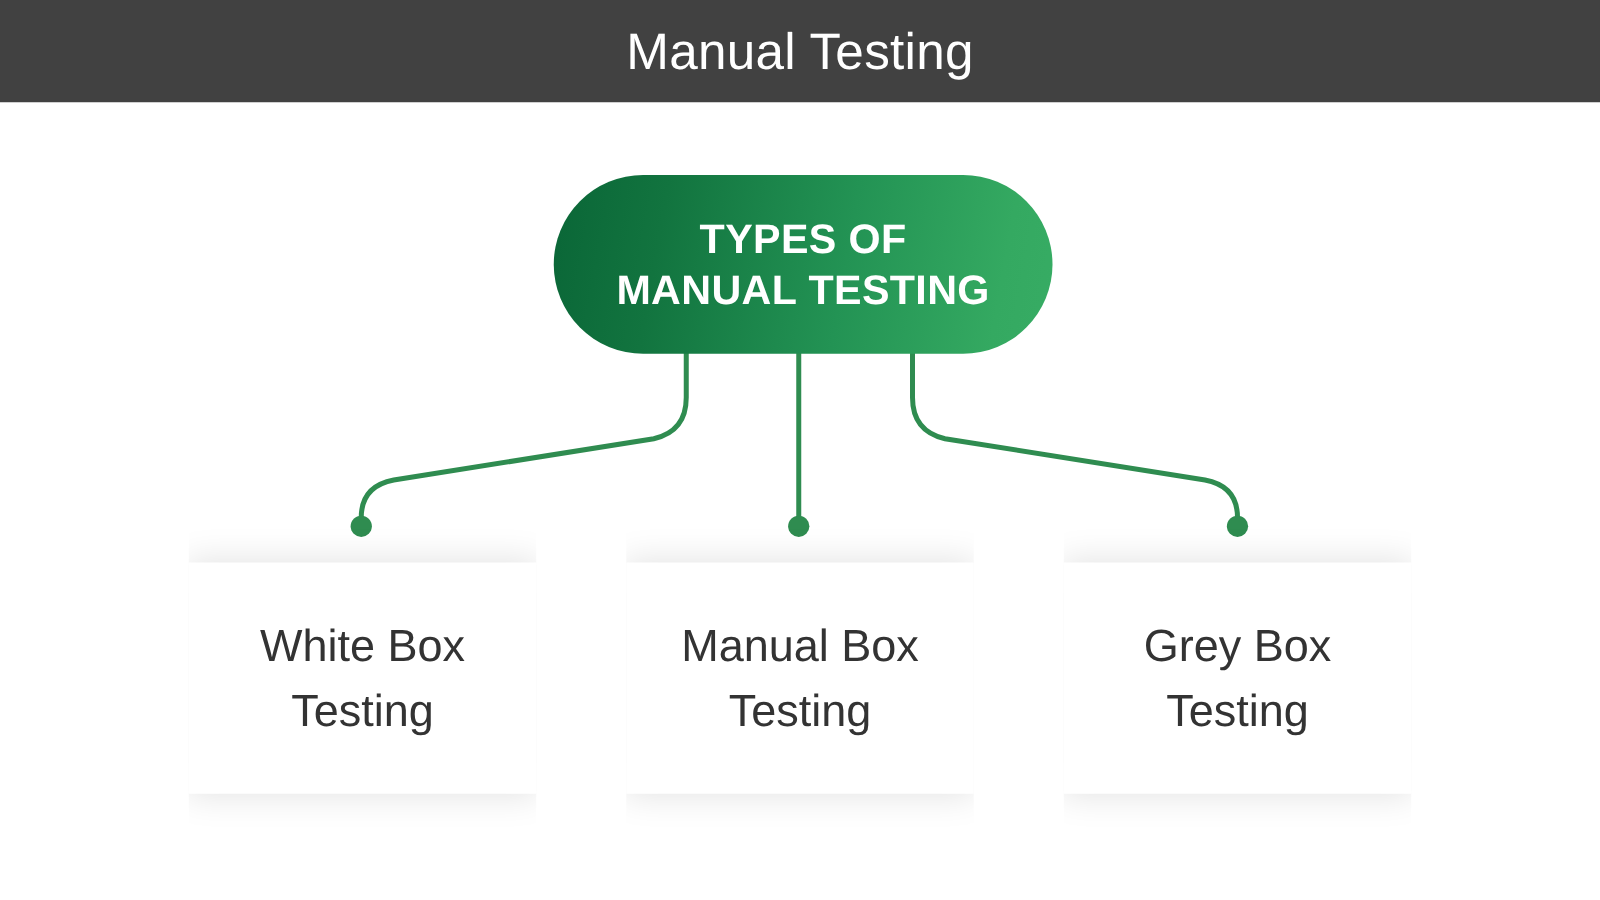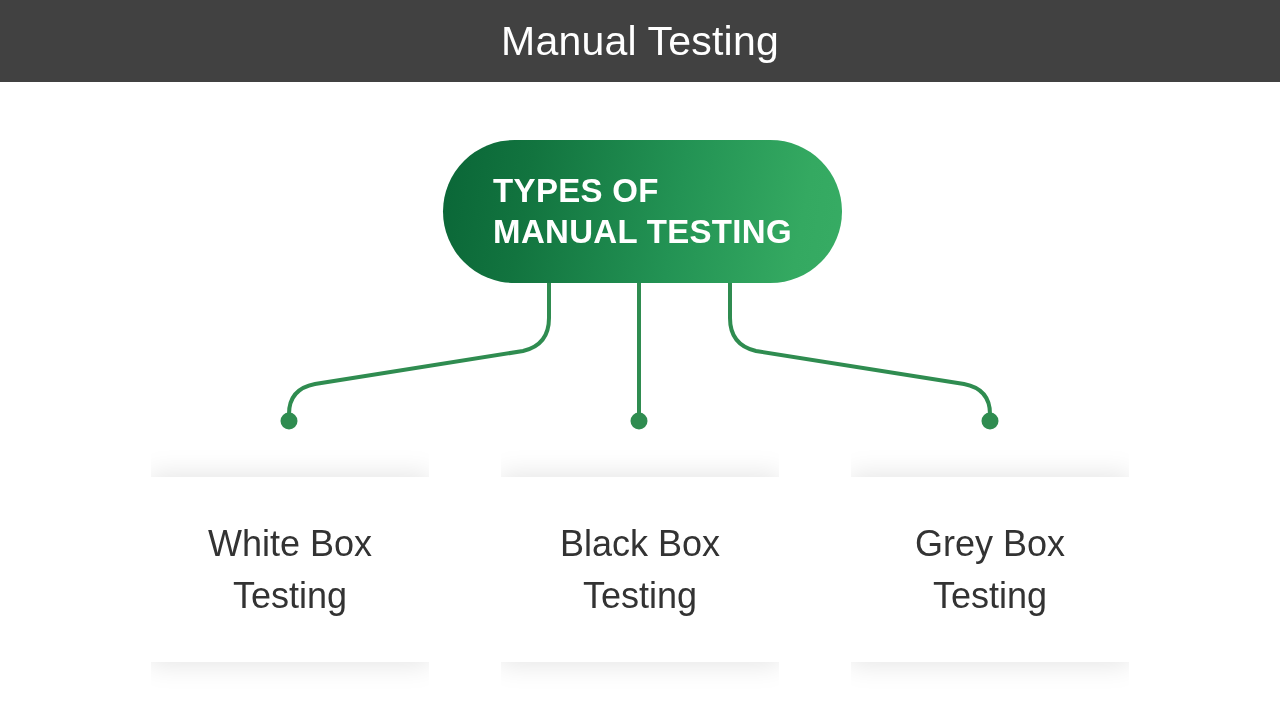--- a/index.html
+++ b/index.html
@@ -70,39 +70,39 @@
     align-items: center;
     justify-content: center;
     box-sizing: border-box;
     z-index: 3;
   }
   #root-node-label {
     color: #ffffff;
     font-size: 33px;
     font-weight: bold;
     line-height: 1.22;
+    text-align: center;
     letter-spacing: 0.3px;
     white-space: pre-line;
     font-family: "Liberation Sans", sans-serif;
   }
 
   
   .leaf-card {
     position: absolute;
     top: 450px;
     width: 278px;
     height: 185px;
     background: #ffffff;
     box-shadow: 0 0 26px 2px rgba(0,0,0,0.115);
     display: flex;
     align-items: center;
     justify-content: center;
     box-sizing: border-box;
     z-index: 1;
-    margin-top: 27px;
   }
   
   .leaf-card::before,
   .leaf-card::after {
     content: "";
     position: absolute;
     top: -34px;
     width: 38px;
     height: 253px;
     background: #ffffff;
@@ -135,21 +135,21 @@
 </div>
 
 <div id="slide-canvas"></div>
 
 <div class="leaf-card" id="leaf-card-0">
   <div class="leaf-label">White Box
 Testing</div>
 </div>
 
 <div class="leaf-card" id="leaf-card-1">
-  <div class="leaf-label">Black Box
+  <div class="leaf-label">Manual Box
 Testing</div>
 </div>
 
 <div class="leaf-card" id="leaf-card-2">
   <div class="leaf-label">Grey Box
 Testing</div>
 </div>
 
 <svg id="connector-layer" viewBox="0 0 1280 720" width="1280" height="720">
 

